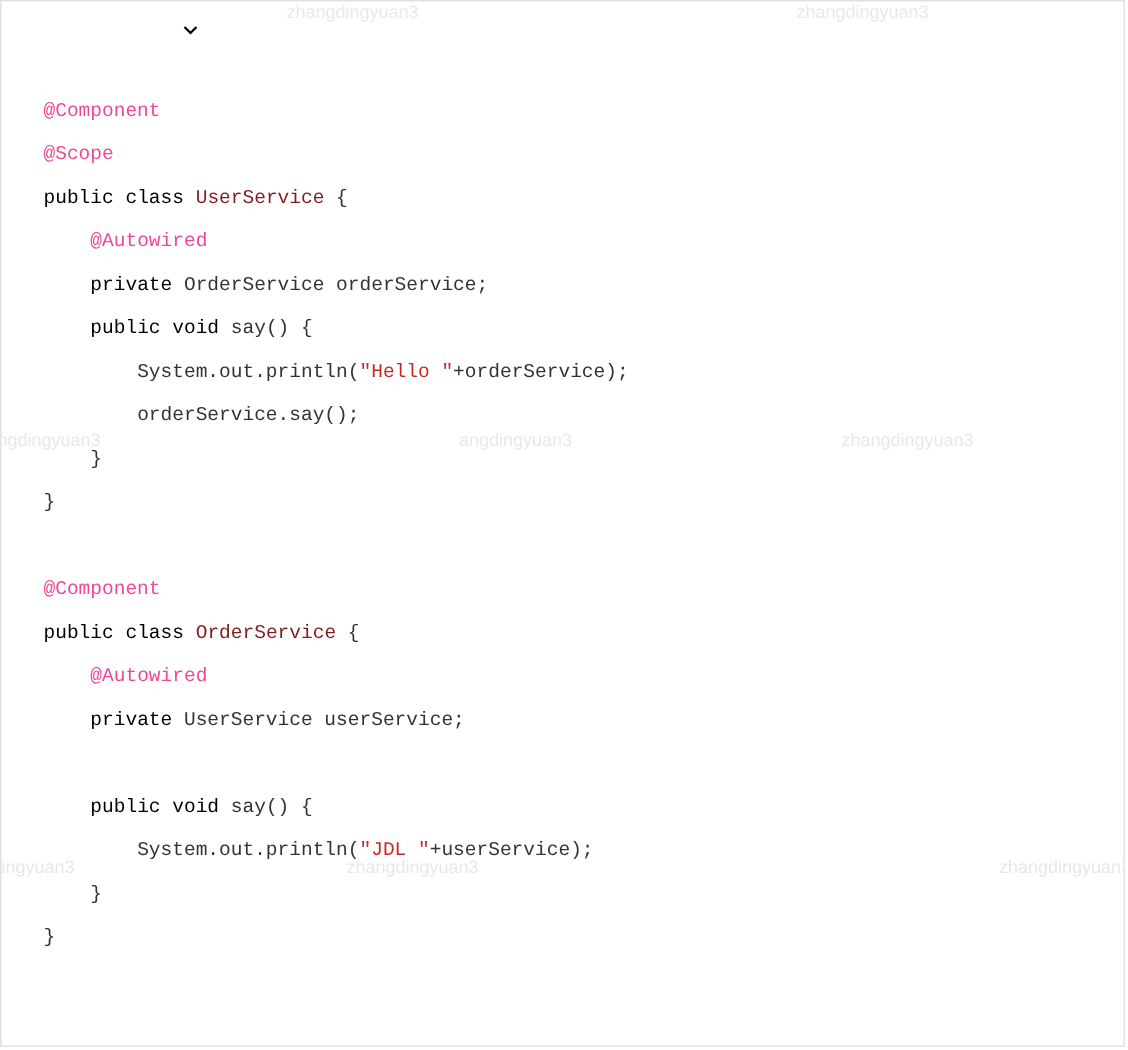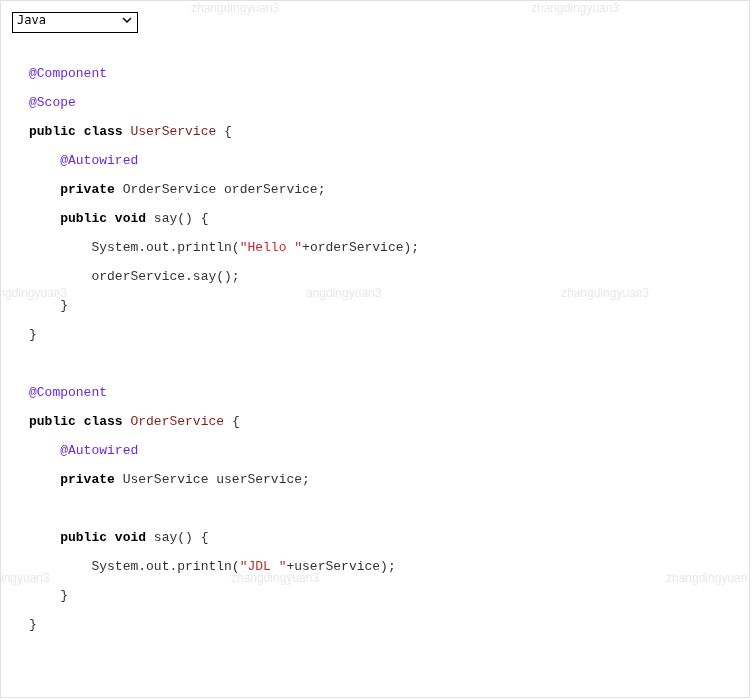--- a/index.html
+++ b/index.html
@@ -51,34 +51,31 @@
     .code-area {
       position: absolute;
       top: 58px;
       left: 28px;
       right: 12px;
       line-height: 29px;
       white-space: pre;
       color: #333;
       z-index: 1;
     }
-    .kw { font-weight: bold; color: #000; }
-    .ann { color: #6d28d9; }
+    .kw { font-weight: normal; color: #000; }
+    .ann { color: #ec4899; }
     .cls { color: #7f1d1d; }
     .str { color: #c82829; }
     .pln { color: #333; }
   </style>
 </head>
 <body>
 
 <div class="container">
 
-  <div class="language-select">
-    <span>Java</span>
-  </div>
   <span class="chevron">
     <svg width="12" height="12" viewBox="0 0 12 12">
         <path d="M2 4 L6 8 L10 4" stroke="#000" stroke-width="1.5" fill="none"></path>
       </svg>
   </span>
 
   <div class="code-area"><div><span></span><span class="ann">@Component</span></div><div><span></span><span class="ann">@Scope</span></div><div><span></span><span class="kw">public</span><span class="pln"> </span><span class="kw">class</span><span class="pln"> </span><span class="cls">UserService</span><span class="pln"> {</span></div><div><span>    </span><span class="ann">@Autowired</span></div><div><span>    </span><span class="kw">private</span><span class="pln"> OrderService orderService;</span></div><div><span>    </span><span class="kw">public</span><span class="pln"> </span><span class="kw">void</span><span class="pln"> say() {</span></div><div><span>        </span><span class="pln">System.out.println(</span><span class="str">"Hello "</span><span class="pln">+orderService);</span></div><div><span>        </span><span class="pln">orderService.say();</span></div><div><span>    </span><span class="pln">}</span></div><div><span></span><span class="pln">}</span></div><div>&nbsp;</div><div><span></span><span class="ann">@Component</span></div><div><span></span><span class="kw">public</span><span class="pln"> </span><span class="kw">class</span><span class="pln"> </span><span class="cls">OrderService</span><span class="pln"> {</span></div><div><span>    </span><span class="ann">@Autowired</span></div><div><span>    </span><span class="kw">private</span><span class="pln"> UserService userService;</span></div><div>&nbsp;</div><div><span>    </span><span class="kw">public</span><span class="pln"> </span><span class="kw">void</span><span class="pln"> say() {</span></div><div><span>        </span><span class="pln">System.out.println(</span><span class="str">"JDL "</span><span class="pln">+userService);</span></div><div><span>    </span><span class="pln">}</span></div><div><span></span><span class="pln">}</span></div></div>
 <div class="watermark" style="top: 0px; left: 190px;">zhangdingyuan3</div>
     <div class="watermark" style="top: 0px; left: 530px;">zhangdingyuan3</div>
     <div class="watermark" style="top: 285px; left: -22px;">zhangdingyuan3</div>

